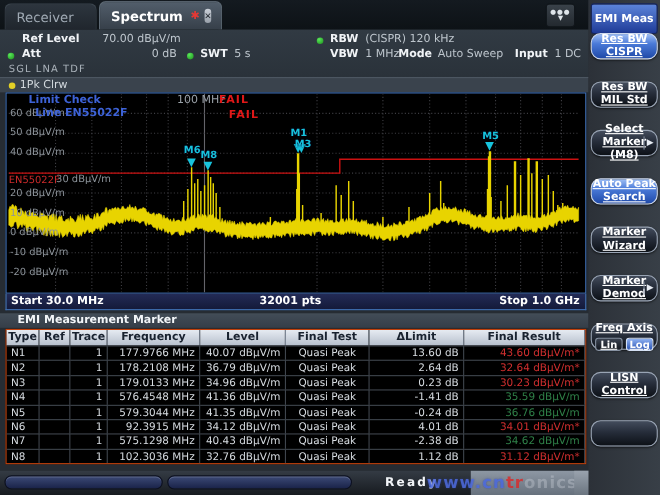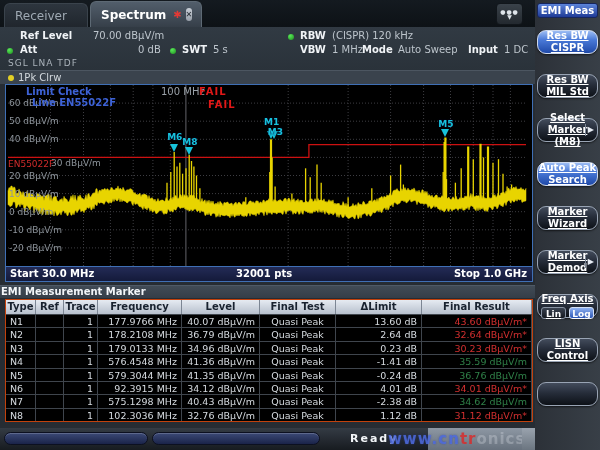--- a/index.html
+++ b/index.html
@@ -42,21 +42,21 @@
   .mk-tri{position:absolute;width:0;height:0;border-left:4.5px solid transparent;border-right:4.5px solid transparent;border-top:8px solid #17c3dc;}
   .mk-lbl{position:absolute;font-size:9px;font-weight:bold;color:#17c3dc;text-shadow:0 0 2px #003;}
 
   
   .axisbar{left:5px;top:267px;width:528px;height:15px;background:linear-gradient(#232b56,#141a3a);
            border:1px solid #3f6fb5;border-top:none;box-sizing:border-box;color:#fff;font-size:10px;font-weight:bold;}
   .axisbar span{position:absolute;top:1px;}
 
   
   .emm-bar{left:0;top:285px;width:535px;height:13px;background:linear-gradient(#414b56,#353e48);
-           border-top:1px solid #4f5a66;box-sizing:border-box;font-size:10px;font-weight:bold;color:#f2f5f8;padding-left:1px;line-height:12px;}
+           border-top:1px solid #4f5a66;box-sizing:border-box;font-size:10px;font-weight:bold;color:#f2f5f8;padding-left:16px;line-height:12px;}
   .mtable{left:5px;top:299px;width:526px;background:#000;border:1px solid #c2410c;box-sizing:content-box;
           display:grid;grid-template-columns:30px 28px 34px 84px 78px 76px 86px 110px;}
   .th{height:14px;line-height:14px;background:linear-gradient(#e6ebf2,#b7c0cd);color:#19222f;font-size:10px;font-weight:bold;
       text-align:center;border-right:1px solid #7c8694;box-sizing:border-box;overflow:hidden;}
   .td{height:13.4px;line-height:13.4px;font-size:9.5px;color:#d6dbe0;border-right:1px solid #3f454d;border-top:1px solid #3f454d;
       box-sizing:border-box;padding:0 4px;overflow:hidden;white-space:nowrap;}
   .ta-l{text-align:left;} .ta-r{text-align:right;} .ta-c{text-align:center;padding:0;}
   .res-fail{color:#d22f2f;} .res-pass{color:#2f8048;}
 
   
@@ -70,21 +70,21 @@
   .wm-r{color:rgba(215,45,45,0.85);}
   .wm-f{color:rgba(230,235,240,0.28);}
   .datebox{position:absolute;left:522px;top:0px;width:78px;height:22px;background:linear-gradient(#9aa3ae,#6b7580);
            font-size:8px;font-weight:bold;color:#fbfbf0;text-align:right;line-height:10px;padding:1px 8px 0 0;box-sizing:border-box;
            text-shadow:0 1px 1px #333;}
   .stripes{position:absolute;right:0;top:0;width:12px;height:22px;
            background:repeating-linear-gradient(135deg,rgba(255,255,255,.28) 0 2px,rgba(0,0,0,0) 2px 5px);}
 
   
   .sidebar{left:535px;top:0;width:65px;height:450px;background:linear-gradient(90deg,#2c3138,#383f47);}
-  .menu-title{position:absolute;left:2px;top:3px;width:61px;height:15px;border-radius:3px;
+  .menu-title{position:absolute;left:2px;top:3px;width:61px;height:28px;border-radius:3px;
               background:linear-gradient(#5c84da,#1f3b97);border:1px solid #16255c;box-sizing:border-box;
               color:#fff;font-size:10px;font-weight:bold;display:flex;align-items:center;justify-content:center;}
   .skey{position:absolute;left:2px;width:61px;height:24px;border-radius:9px;border:1px solid #99a4b4;box-sizing:border-box;
         background:linear-gradient(180deg,#434c5c 0%,#262d3a 45%,#0d1117 100%);
         color:#fff;font-size:10px;font-weight:bold;display:flex;flex-direction:column;align-items:center;justify-content:center;
         line-height:12px;text-align:center;box-shadow:0 1px 2px rgba(0,0,0,.6);text-decoration:underline;}
   .skey.active{background:linear-gradient(180deg,#9dbdf4 0%,#4a7ad8 40%,#1f49a8 100%);border-color:#cdd9ee;}
   .skey .arrow{position:absolute;right:3px;top:50%;margin-top:-6px;font-size:8px;color:#e8edf4;border-left:1px solid #7e8898;padding-left:2px;line-height:12px;}
   .tgl-row{display:flex;gap:3px;margin-top:2px;}
   .tgl{width:25px;height:12px;border-radius:3px;font-size:9px;font-weight:bold;line-height:12px;text-align:center;

